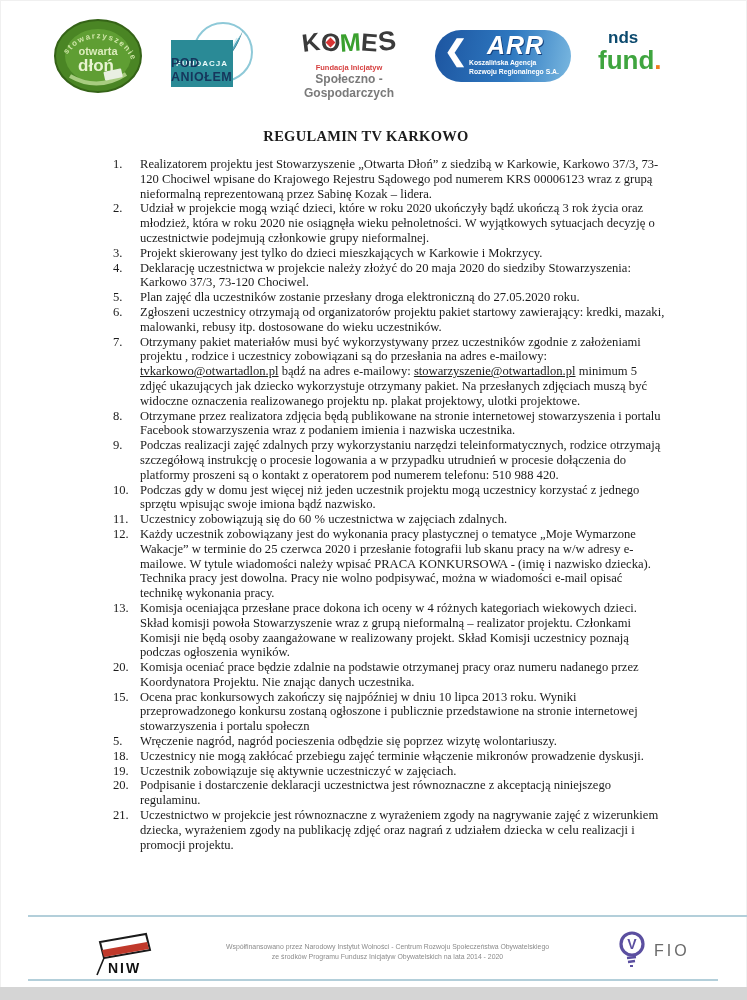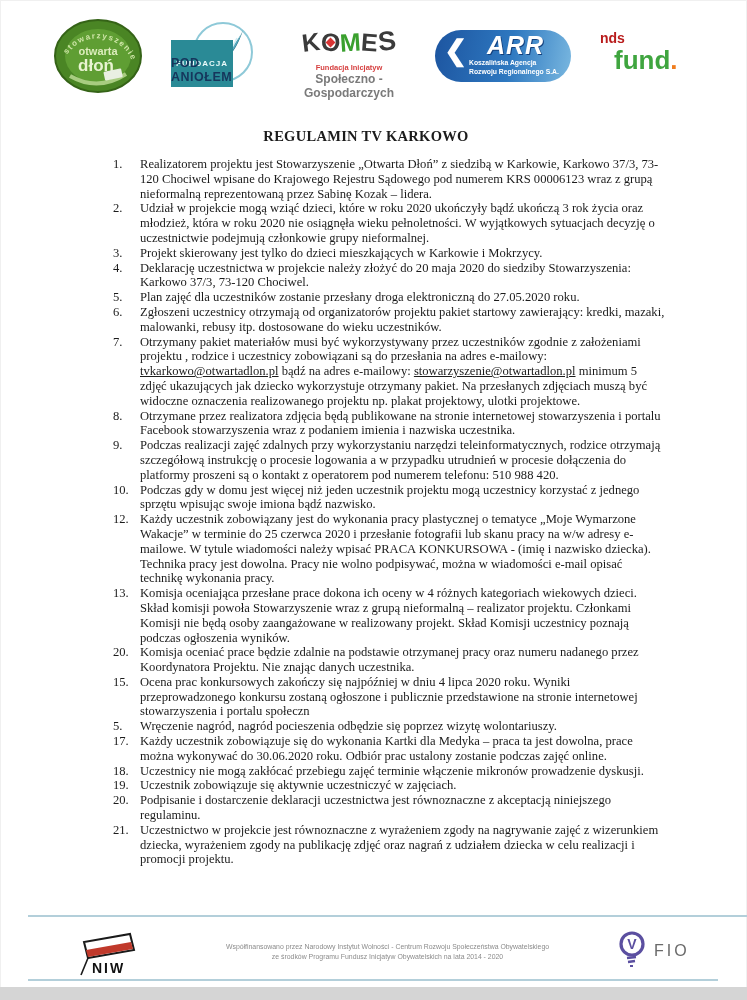--- a/index.html
+++ b/index.html
@@ -43,40 +43,40 @@
       overflow:hidden;}
   .karr-chevron{position:absolute;left:9px;top:7px;color:#ffffff;
       font-family:"Liberation Sans",sans-serif;font-size:28px;font-weight:bold;line-height:1;}
   .karr-name{position:absolute;left:52px;top:1px;color:#ffffff;font-style:italic;
       font-family:"Liberation Sans",sans-serif;font-size:25px;font-weight:800;
       text-shadow:1px 1px 0 #14407c;letter-spacing:1px;}
   .karr-sub{position:absolute;left:34px;top:28px;color:#ffffff;
       font-family:"Liberation Sans",sans-serif;font-size:6.8px;font-weight:bold;line-height:9px;}
   
   .logo-nds{width:96px;height:56px;font-family:"Liberation Sans",sans-serif;font-weight:800;}
-  .nds-line1{color:#b91c1c;font-size:14px;line-height:20px;margin-left:2px;}
-  .nds-line2{color:#3fa53f;font-size:26px;line-height:24px;margin-left:16px;}
+  .nds-line1{color:#0c4a6e;font-size:17px;line-height:20px;margin-left:10px;}
+  .nds-line2{color:#3fa53f;font-size:26px;line-height:24px;}
   .nds-dot{color:#f07d1e;}
 
   
   .doc-title{position:absolute;top:128px;left:0;width:732px;text-align:center;
       font-size:14.5px;font-weight:bold;letter-spacing:.3px;}
 
   
   .rules{position:absolute;top:157px;left:113px;width:552px;font-size:12.6px;line-height:14.8px;}
   .rule{display:flex;}
   .rule .num{width:27px;flex-shrink:0;}
   .rule .txt{flex:1;}
   .email{color:#1b1b1b;text-decoration:underline;cursor:pointer;margin-top:16px;}
 
   
   .footer-line{position:absolute;height:2px;background:#b3cfda;}
   .footer-line.top{top:915px;left:28px;width:719px;}
   .footer-line.bottom{top:979px;left:28px;width:690px;}
-  .niw{position:absolute;left:76px;top:928px;width:72px;height:50px;}
+  .niw{position:absolute;left:92px;top:928px;width:72px;height:50px;}
   .footer-text{position:absolute;left:185px;top:942px;width:405px;text-align:center;
       font-family:"Liberation Sans",sans-serif;font-size:6.9px;line-height:9.5px;color:#8b8b8b;}
   .footer-text span{display:block;}
   .fio{position:absolute;left:616px;top:930px;display:flex;align-items:center;}
   .fio-label{font-family:"Liberation Sans",sans-serif;font-size:16px;color:#6a6a6a;
       letter-spacing:3px;margin-left:6px;}
 </style>
 </head>
 <body>
 
@@ -179,42 +179,42 @@
     </div>
     <div class="rule">
       <span class="num">9.</span>
       <span class="txt">Podczas realizacji  zajęć zdalnych przy wykorzystaniu narzędzi teleinformatycznych, rodzice otrzymają szczegółową instrukcję o procesie logowania a w przypadku utrudnień w procesie dołączenia do platformy proszeni są o kontakt z operatorem pod numerem telefonu: 510 988 420.</span>
     </div>
     <div class="rule">
       <span class="num">10.</span>
       <span class="txt">Podczas  gdy w domu jest więcej niż jeden uczestnik projektu mogą uczestnicy korzystać z jednego sprzętu wpisując swoje imiona bądź nazwisko.</span>
     </div>
     <div class="rule">
+      <span class="num">11.</span>
+      <span class="txt">Uczestnicy zobowiązują się do 60 % uczestnictwa w zajęciach zdalnych.</span>
+    </div>
+    <div class="rule">
       <span class="num">12.</span>
       <span class="txt">Każdy uczestnik zobowiązany jest do wykonania pracy plastycznej o tematyce „Moje Wymarzone Wakacje”  w terminie do 25 czerwca 2020 i przesłanie fotografii lub skanu  pracy na w/w adresy e-mailowe. W tytule wiadomości należy wpisać PRACA KONKURSOWA -  (imię i nazwisko dziecka). Technika pracy jest dowolna. Pracy nie wolno podpisywać, można w wiadomości e-mail opisać technikę wykonania pracy.</span>
     </div>
     <div class="rule">
       <span class="num">13.</span>
       <span class="txt">Komisja oceniająca przesłane prace dokona ich oceny w 4 różnych kategoriach wiekowych dzieci. Skład komisji powoła Stowarzyszenie wraz z grupą nieformalną – realizator projektu. Członkami Komisji nie będą osoby zaangażowane w realizowany projekt. Skład Komisji uczestnicy poznają podczas ogłoszenia wyników.</span>
     </div>
     <div class="rule">
       <span class="num">20.</span>
       <span class="txt">Komisja oceniać prace będzie zdalnie na podstawie otrzymanej pracy oraz numeru nadanego przez Koordynatora Projektu. Nie znając danych  uczestnika.</span>
     </div>
     <div class="rule">
       <span class="num">15.</span>
-      <span class="txt">Ocena prac konkursowych zakończy się najpóźniej w dniu 4 lipca 2020 roku.  Wyniki przeprowadzonego konkursu zostaną ogłoszone i publicznie przedstawione na stronie internetowej stowarzyszenia i portalu społeczn</span>
+      <span class="txt">Ocena prac konkursowych zakończy się najpóźniej w dniu 10 lipca 2013 roku.  Wyniki przeprowadzonego konkursu zostaną ogłoszone i publicznie przedstawione na stronie internetowej stowarzyszenia i portalu społeczn</span>
     </div>
     <div class="rule">
       <span class="num">5.</span>
       <span class="txt">Wręczenie nagród, nagród pocieszenia odbędzie się poprzez wizytę wolontariuszy.</span>
-    </div>
-    <div class="rule">
-      <span class="num">17.</span>
-      <span class="txt">Każdy uczestnik zobowiązuje się do wykonania Kartki dla Medyka – praca ta jest dowolna, prace można wykonywać do 30.06.2020 roku. Odbiór prac ustalony zostanie podczas zajęć online.</span>
     </div>
     <div class="rule">
       <span class="num">18.</span>
       <span class="txt">Uczestnicy nie mogą zakłócać przebiegu zajęć terminie włączenie mikronów prowadzenie dyskusji.</span>
     </div>
     <div class="rule">
       <span class="num">19.</span>
       <span class="txt">Uczestnik zobowiązuje się aktywnie uczestniczyć w zajęciach.</span>
     </div>
     <div class="rule">

